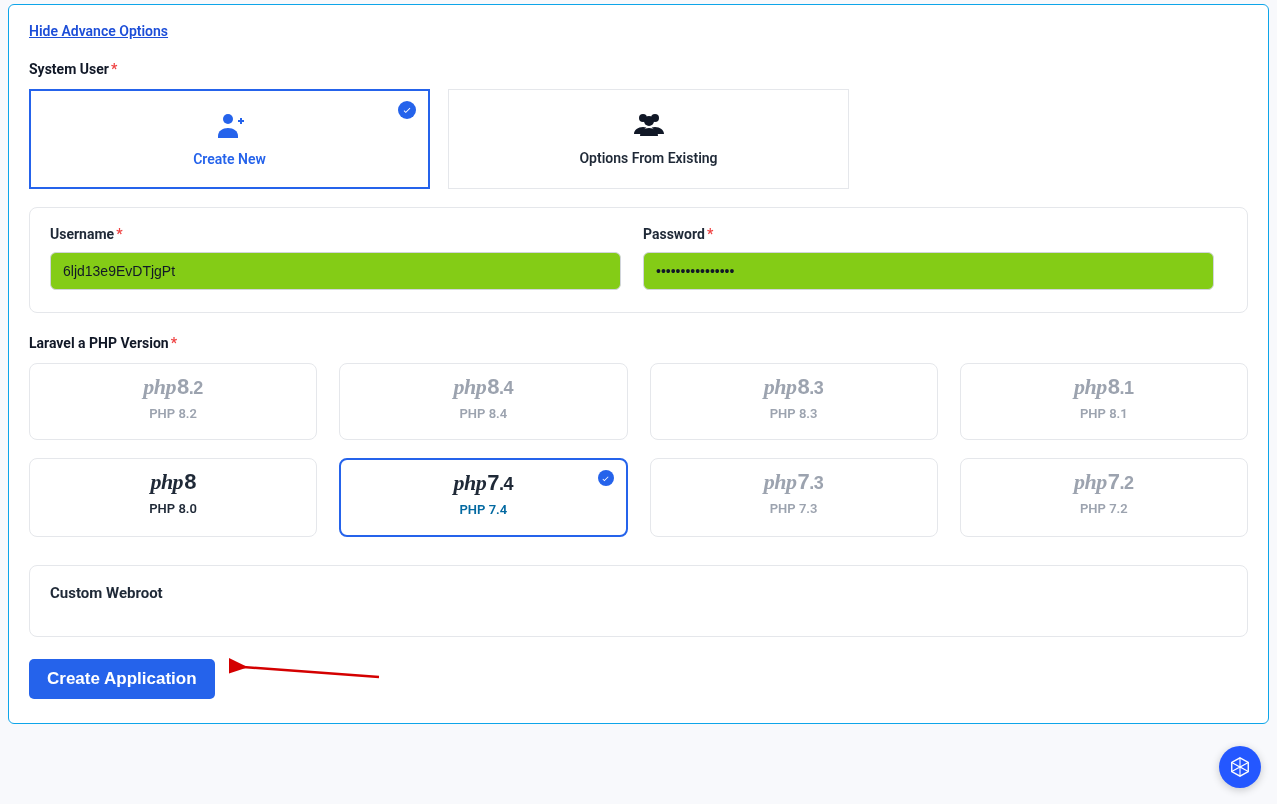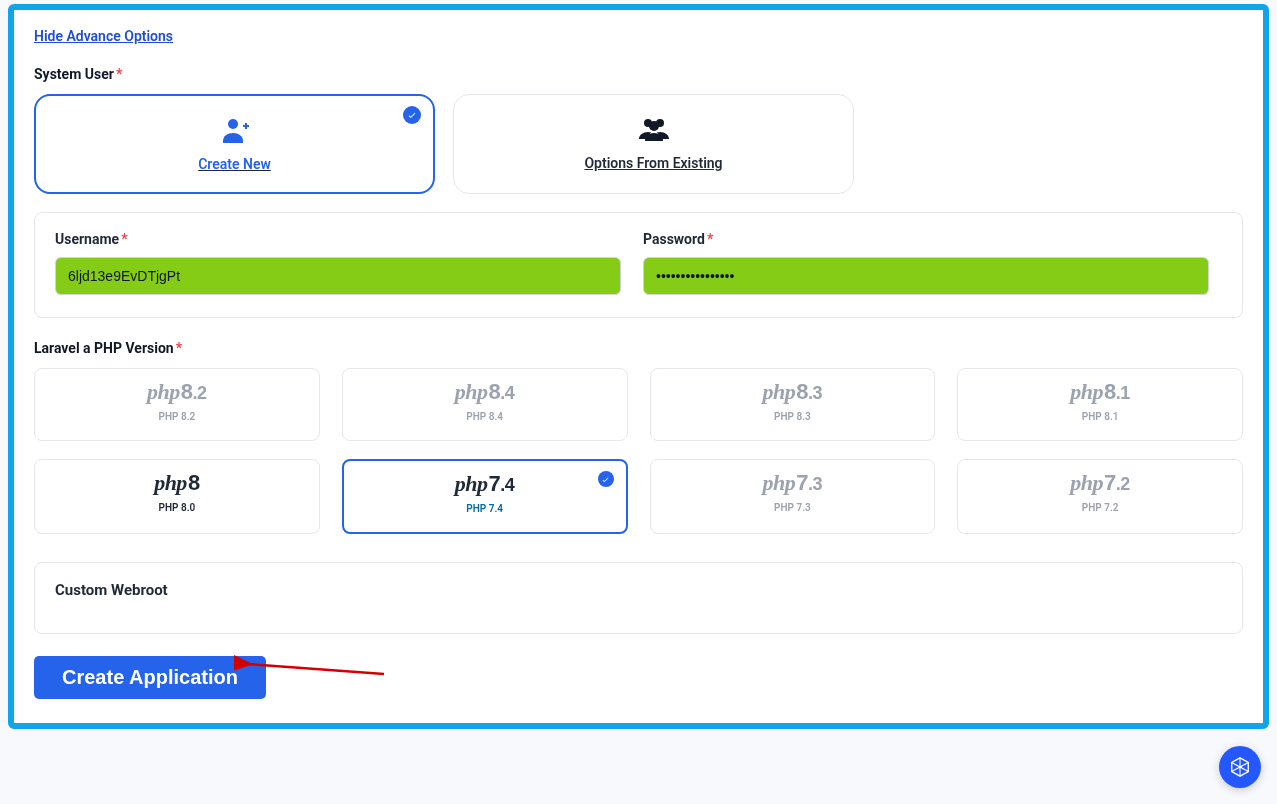--- a/index.html
+++ b/index.html
@@ -4,21 +4,21 @@
 <style>
   * { box-sizing: border-box; margin: 0; padding: 0; }
   body {
     font-family: -apple-system, BlinkMacSystemFont, "Segoe UI", Roboto, Arial, sans-serif;
     background: #f8f9fc;
     color: #1f2937;
     font-size: 14px;
   }
   .page-wrap {
     background: #fff;
-    border: 6px solid #0ea5e9;
+    border: 1px solid #0ea5e9;
     border-radius: 6px;
     margin: 4px 8px 18px 8px;
     padding: 18px 20px 24px 20px;
   }
   .link {
     color: #1d4ed8;
     text-decoration: underline;
     font-weight: 600;
     font-size: 14px;
     cursor: pointer;
@@ -33,27 +33,26 @@
   }
   .req { color: #ef4444; margin-left: 2px; }
   .two-cards {
     display: grid;
     grid-template-columns: 1fr 1fr;
     gap: 18px;
     max-width: 820px;
   }
   .option-card {
     border: 1px solid #e5e7eb;
-    border-radius: 16px;
+    border-radius: 0;
     padding: 18px 12px 20px 12px;
     text-align: center;
     position: relative;
     cursor: pointer;
     background: #fff;
-    text-decoration: underline;
   }
   .option-card.selected {
     border: 2px solid #2563eb;
   }
   .option-card .check-badge {
     position: absolute;
     top: 10px;
     right: 12px;
     width: 18px;
     height: 18px;
@@ -127,21 +126,21 @@
     font-family: Georgia, "Times New Roman", serif;
     font-style: italic;
     font-weight: 700;
     font-size: 22px;
     letter-spacing: -0.5px;
     margin-bottom: 8px;
     line-height: 1;
   }
   .php-logo .ver-major { font-style: normal; font-family: Arial, sans-serif; font-weight: 800; margin-left: 1px; }
   .php-logo .ver-minor { font-style: normal; font-family: Arial, sans-serif; font-weight: 800; font-size: 18px; }
-  .php-card .sub-label { font-weight: 600; font-size: 10px; }
+  .php-card .sub-label { font-weight: 600; font-size: 13px; }
   .php-card.faded .php-logo,
   .php-card.faded .sub-label { color: #9ca3af; }
   .php-card.dark .php-logo,
   .php-card.dark .sub-label { color: #1f2937; }
   .php-card.selected .sub-label { color: #0369a1; }
   .php-card.selected .php-logo { color: #1f2937; }
 
   .webroot-panel {
     border: 1px solid #e5e7eb;
     border-radius: 8px;
@@ -149,23 +148,23 @@
     margin-top: 28px;
   }
   .webroot-panel .field-label { font-weight: 700; font-size: 15px; margin-bottom: 12px; }
   .webroot-panel .text-input { max-width: 580px; }
 
   .primary-btn {
     background: #2563eb;
     color: #fff;
     border: none;
     border-radius: 5px;
-    padding: 10px 28px;
+    padding: 10px 18px;
     font-weight: 600;
-    font-size: 20px;
+    font-size: 17px;
     cursor: pointer;
     margin-top: 22px;
   }
 
   .arrow-annot {
     position: absolute;
     pointer-events: none;
   }
 
   .fab {

